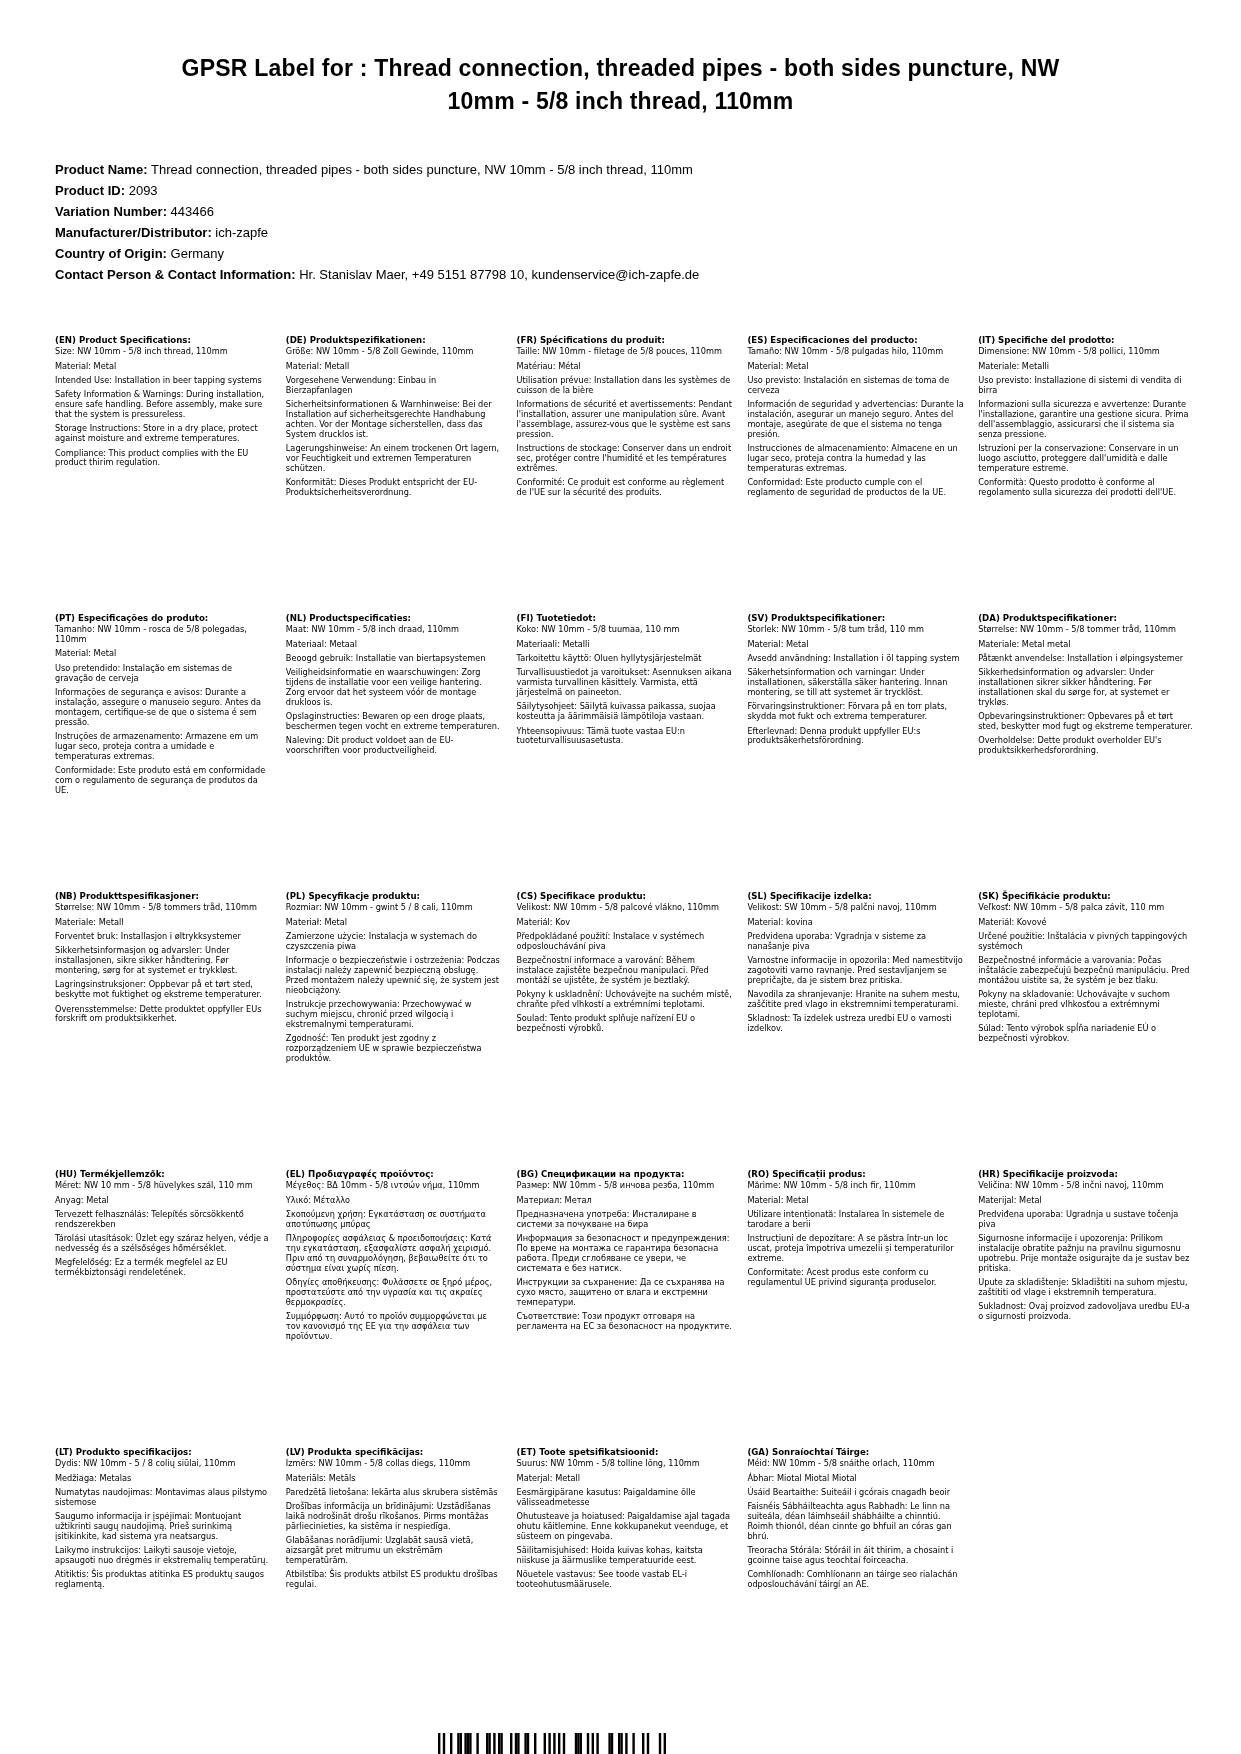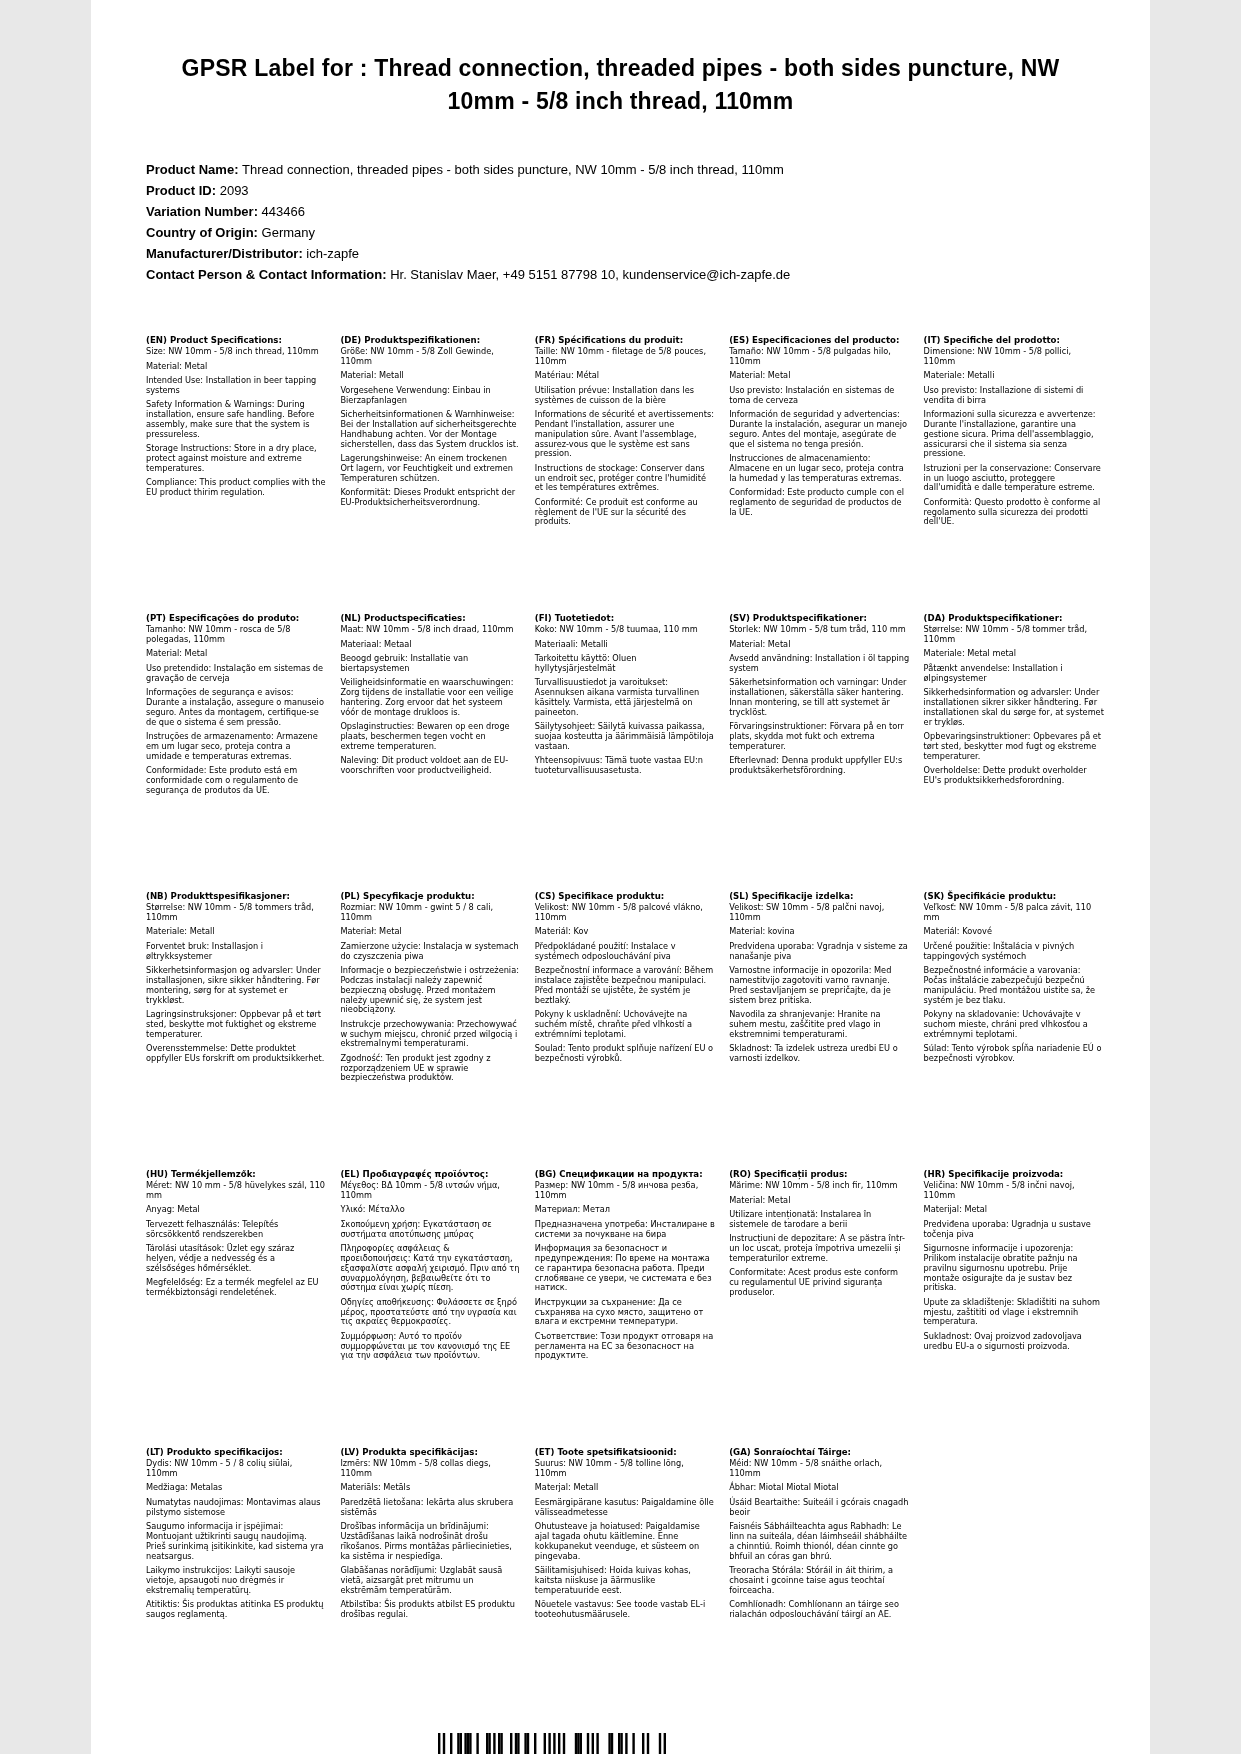--- a/index.html
+++ b/index.html
@@ -1,18 +1,18 @@
 <!DOCTYPE html>
 <html><head>
 <meta charset="utf-8">
 <style>
   html,body{margin:0;padding:0;background:#e8e8e8;}
   .page{
     position:relative;
-    width:1059px;height:1754px;
+    width:1241px;height:1754px;
     margin:0 auto;background:#ffffff;color:#000;
     font-family:"DejaVu Sans", sans-serif;
     overflow:hidden;
   }
   .title{
     margin:52px auto 0 auto;max-width:920px;
     text-align:center;font-family:"Liberation Sans", sans-serif;
     font-weight:bold;font-size:23px;line-height:1.45;letter-spacing:0.2px;
   }
   .product-info{
@@ -47,22 +47,22 @@
 <body>
 
 <div class="page">
 
   <div class="title">GPSR Label for : Thread connection, threaded pipes - both sides puncture, NW 10mm - 5/8 inch thread, 110mm</div>
 
   <div class="product-info">
       <div><span class="pi-label">Product Name: </span><span class="pi-value"> Thread connection, threaded pipes - both sides puncture, NW 10mm - 5/8 inch thread, 110mm</span></div>
       <div><span class="pi-label">Product ID: </span><span class="pi-value"> 2093</span></div>
       <div><span class="pi-label">Variation Number: </span><span class="pi-value"> 443466</span></div>
+      <div><span class="pi-label">Manufacturer/Distributor: </span><span class="pi-value"> ich-zapfe</span></div>
       <div><span class="pi-label">Country of Origin: </span><span class="pi-value"> Germany</span></div>
-      <div><span class="pi-label">Manufacturer/Distributor: </span><span class="pi-value"> ich-zapfe</span></div>
       <div><span class="pi-label">Contact Person &amp; Contact Information: </span><span class="pi-value"> Hr. Stanislav Maer, +49 5151 87798 10, kundenservice@ich-zapfe.de</span></div>
     </div>
 
   <div class="grid">
       <div class="section">
         <div class="sec-heading">(EN) Product Specifications:</div>
         <p class="sec-par">Size: NW 10mm - 5/8 inch thread, 110mm</p>
         <p class="sec-par">Material: Metal</p>
         <p class="sec-par">Intended Use: Installation in beer tapping systems</p>
         <p class="sec-par">Safety Information &amp; Warnings: During installation, ensure safe handling. Before assembly, make sure that the system is pressureless.</p>

